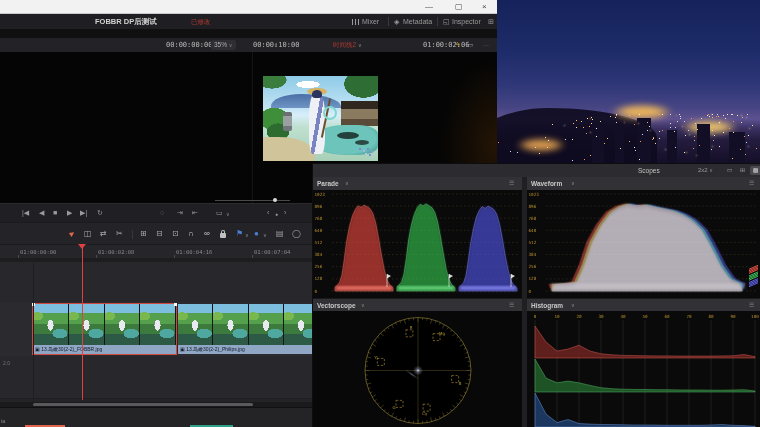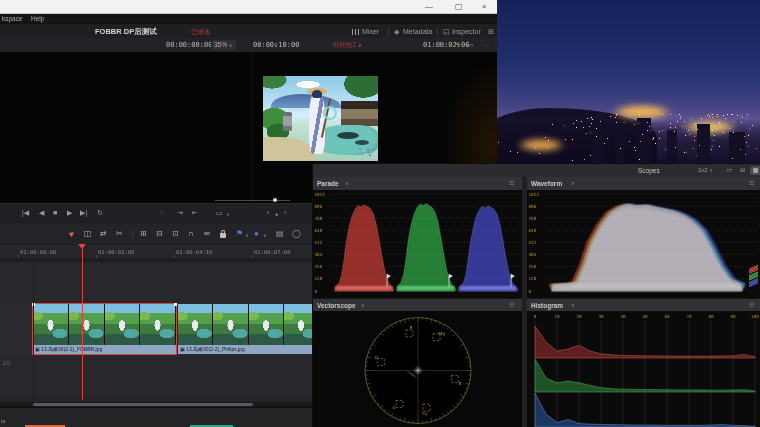--- a/index.html
+++ b/index.html
@@ -5,21 +5,21 @@
   html,body{margin:0;padding:0;background:#000;}
   #screen{position:relative;width:760px;height:427px;overflow:hidden;background:#101010;
           font-family:"Liberation Sans","DejaVu Sans",sans-serif;color:#c8c8c8;}
   .ab{position:absolute;}
   .txt{white-space:nowrap;}
   .mono{font-family:"DejaVu Sans Mono",monospace;}
   
   .osbar{left:0;top:0;width:497px;height:13px;background:#f2f2f2;border-bottom:1px solid #c9c9c9;}
   .osbtn{top:1px;font-size:8px;color:#4a4a4a;line-height:11px;}
   .menubar{left:0;top:14px;width:497px;height:9px;background:#141414;font-size:6.5px;color:#b0b0b0;line-height:9px;}
-  .appheader{left:0;top:24px;width:588px;height:15px;background:#1f1f23;line-height:15px;}
+  .appheader{left:0;top:14px;width:588px;height:15px;background:#1f1f23;line-height:15px;}
   .apptitle{font-size:7.5px;font-weight:bold;color:#d2d2d2;}
   .modlbl{font-size:6.5px;color:#b03832;}
   .hbtn{font-size:7px;color:#9a9a9a;}
   .hsep{width:1px;height:9px;background:#38383c;top:3px;}
   .mixbars{top:4.5px;width:7px;height:6px;background:linear-gradient(90deg,#9a9a9a 0 1px,transparent 1px 3px,#9a9a9a 3px 4px,transparent 4px 6px,#9a9a9a 6px 7px);}
   
   .vhead{left:0;top:38px;width:497px;height:14px;background:#232327;line-height:14px;}
   .tc{font-size:7px;color:#b8b8b8;}
   .zbox{top:2px;height:10px;background:#2e2e33;border-radius:2px;font-size:6.5px;color:#b0b0b0;line-height:10px;padding:0 3px;}
   .chev{font-size:5px;color:#8a8a8a;}

